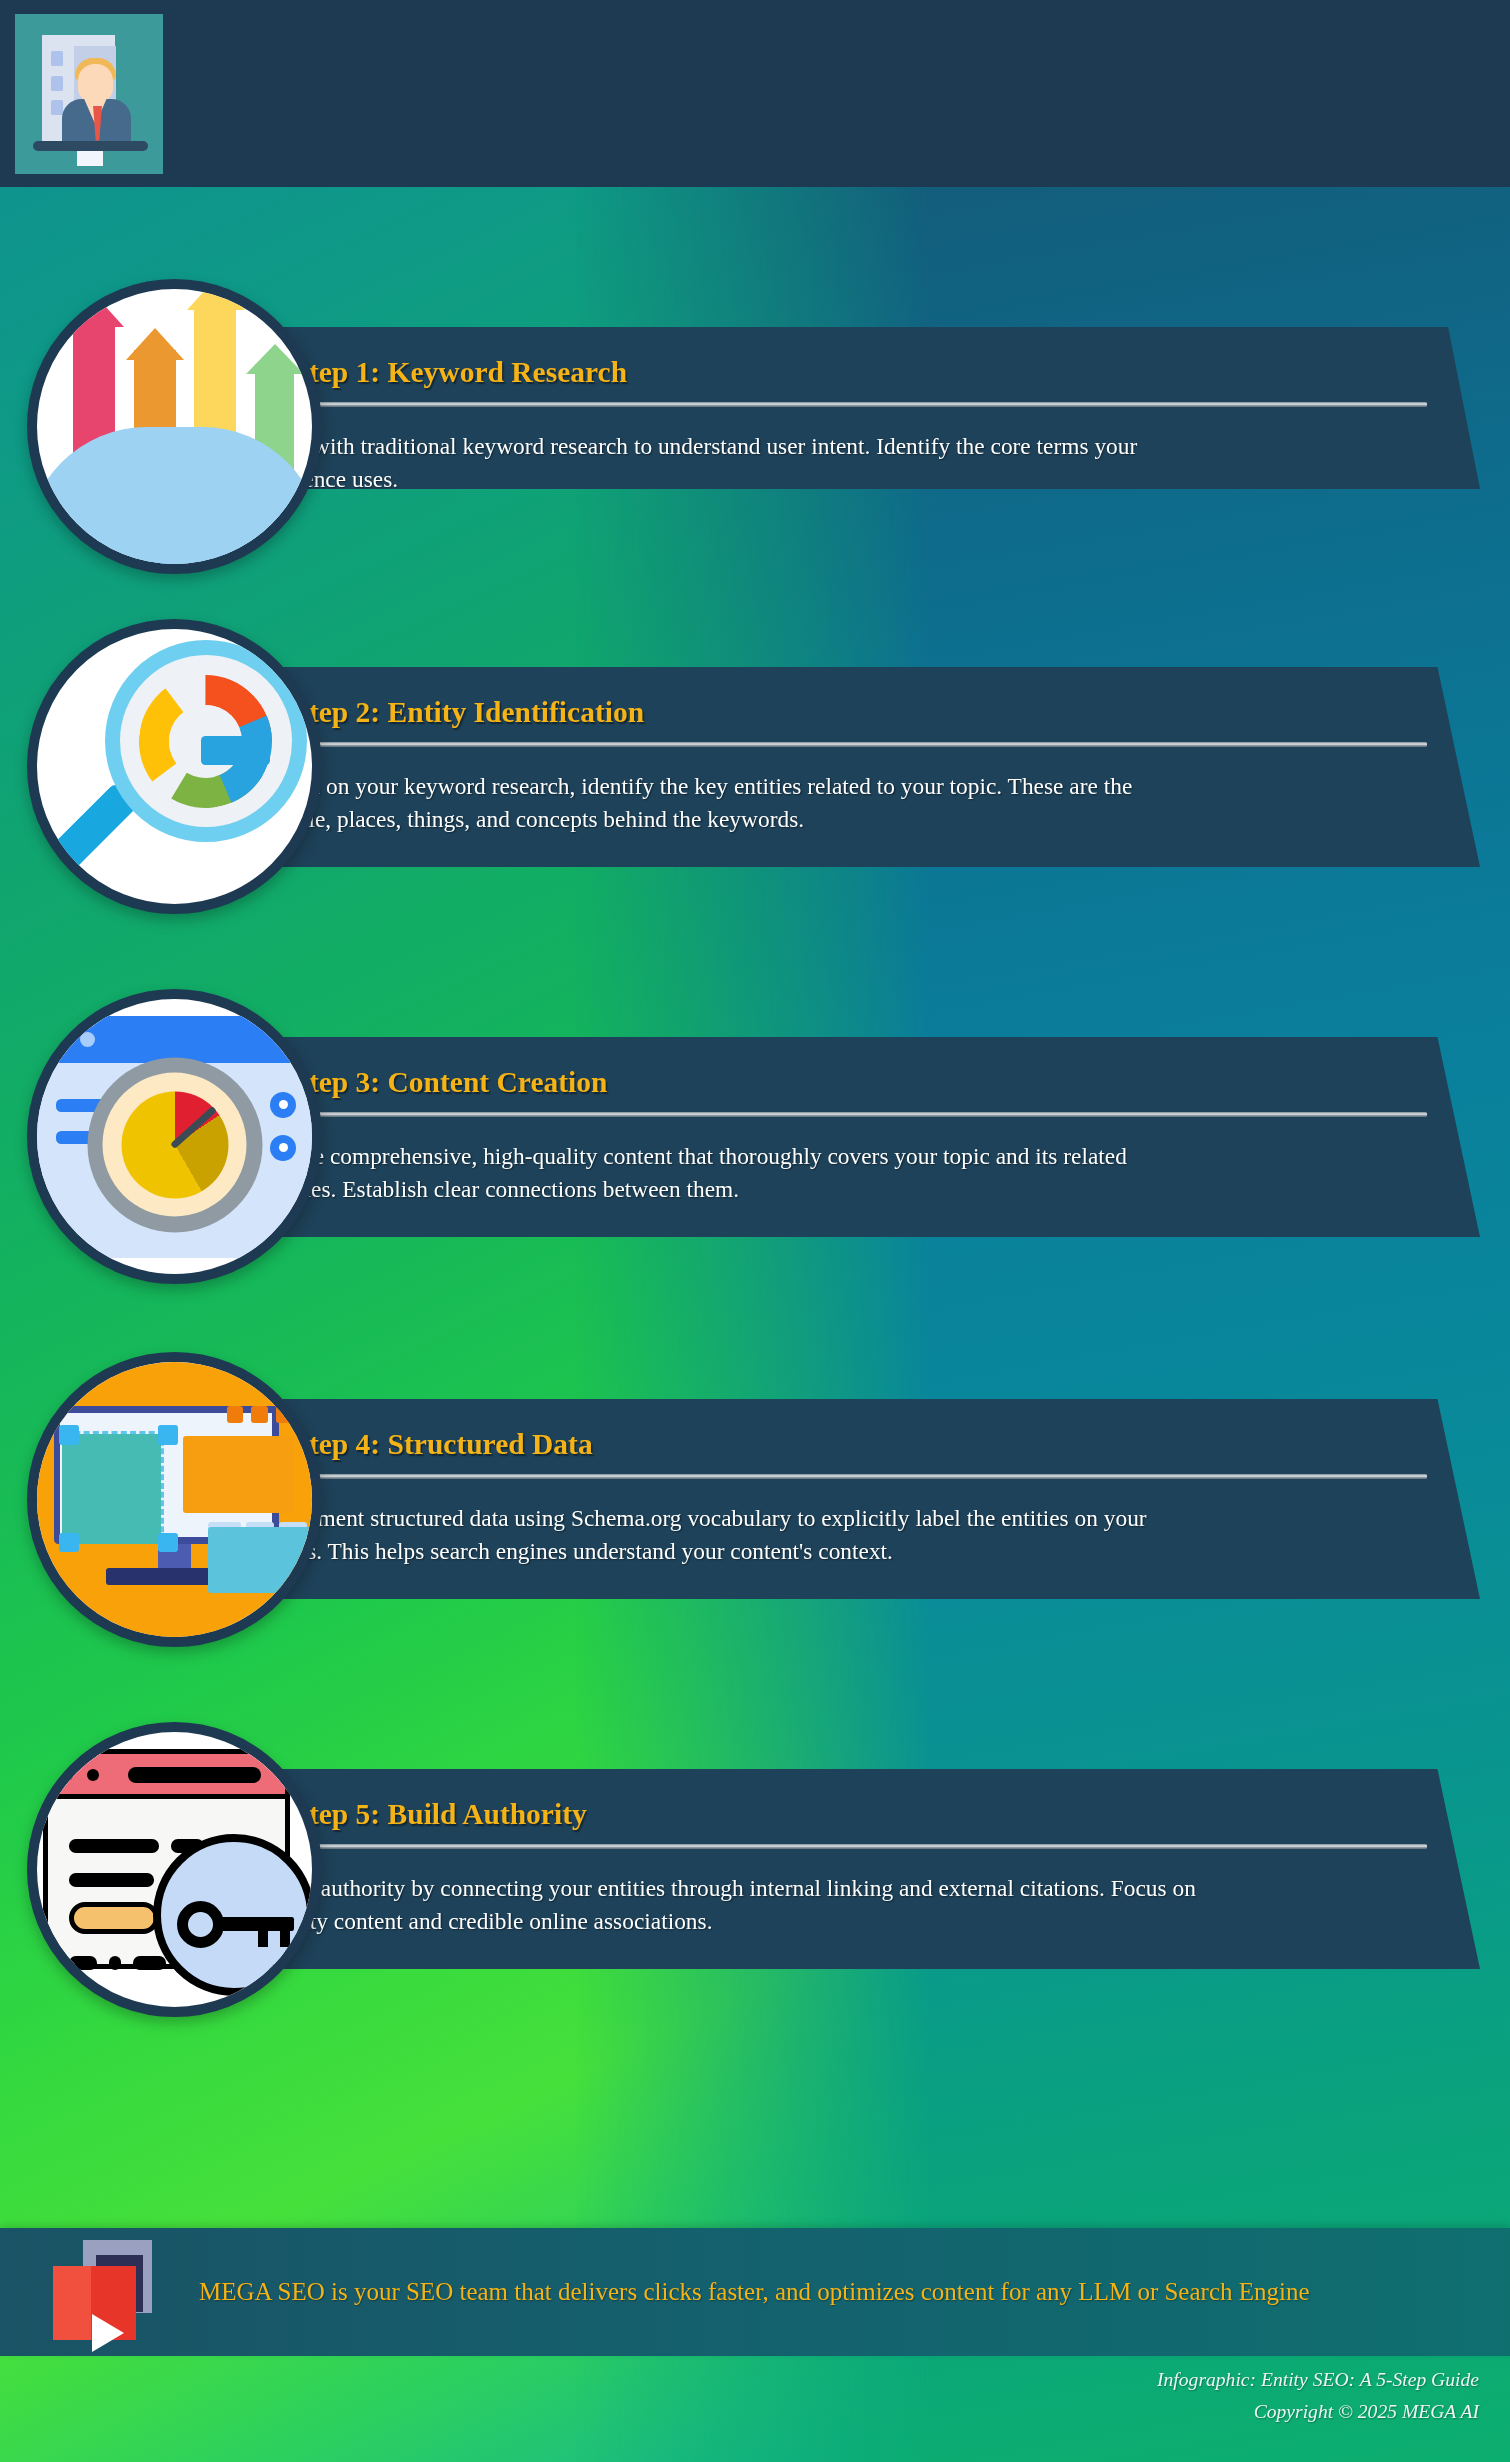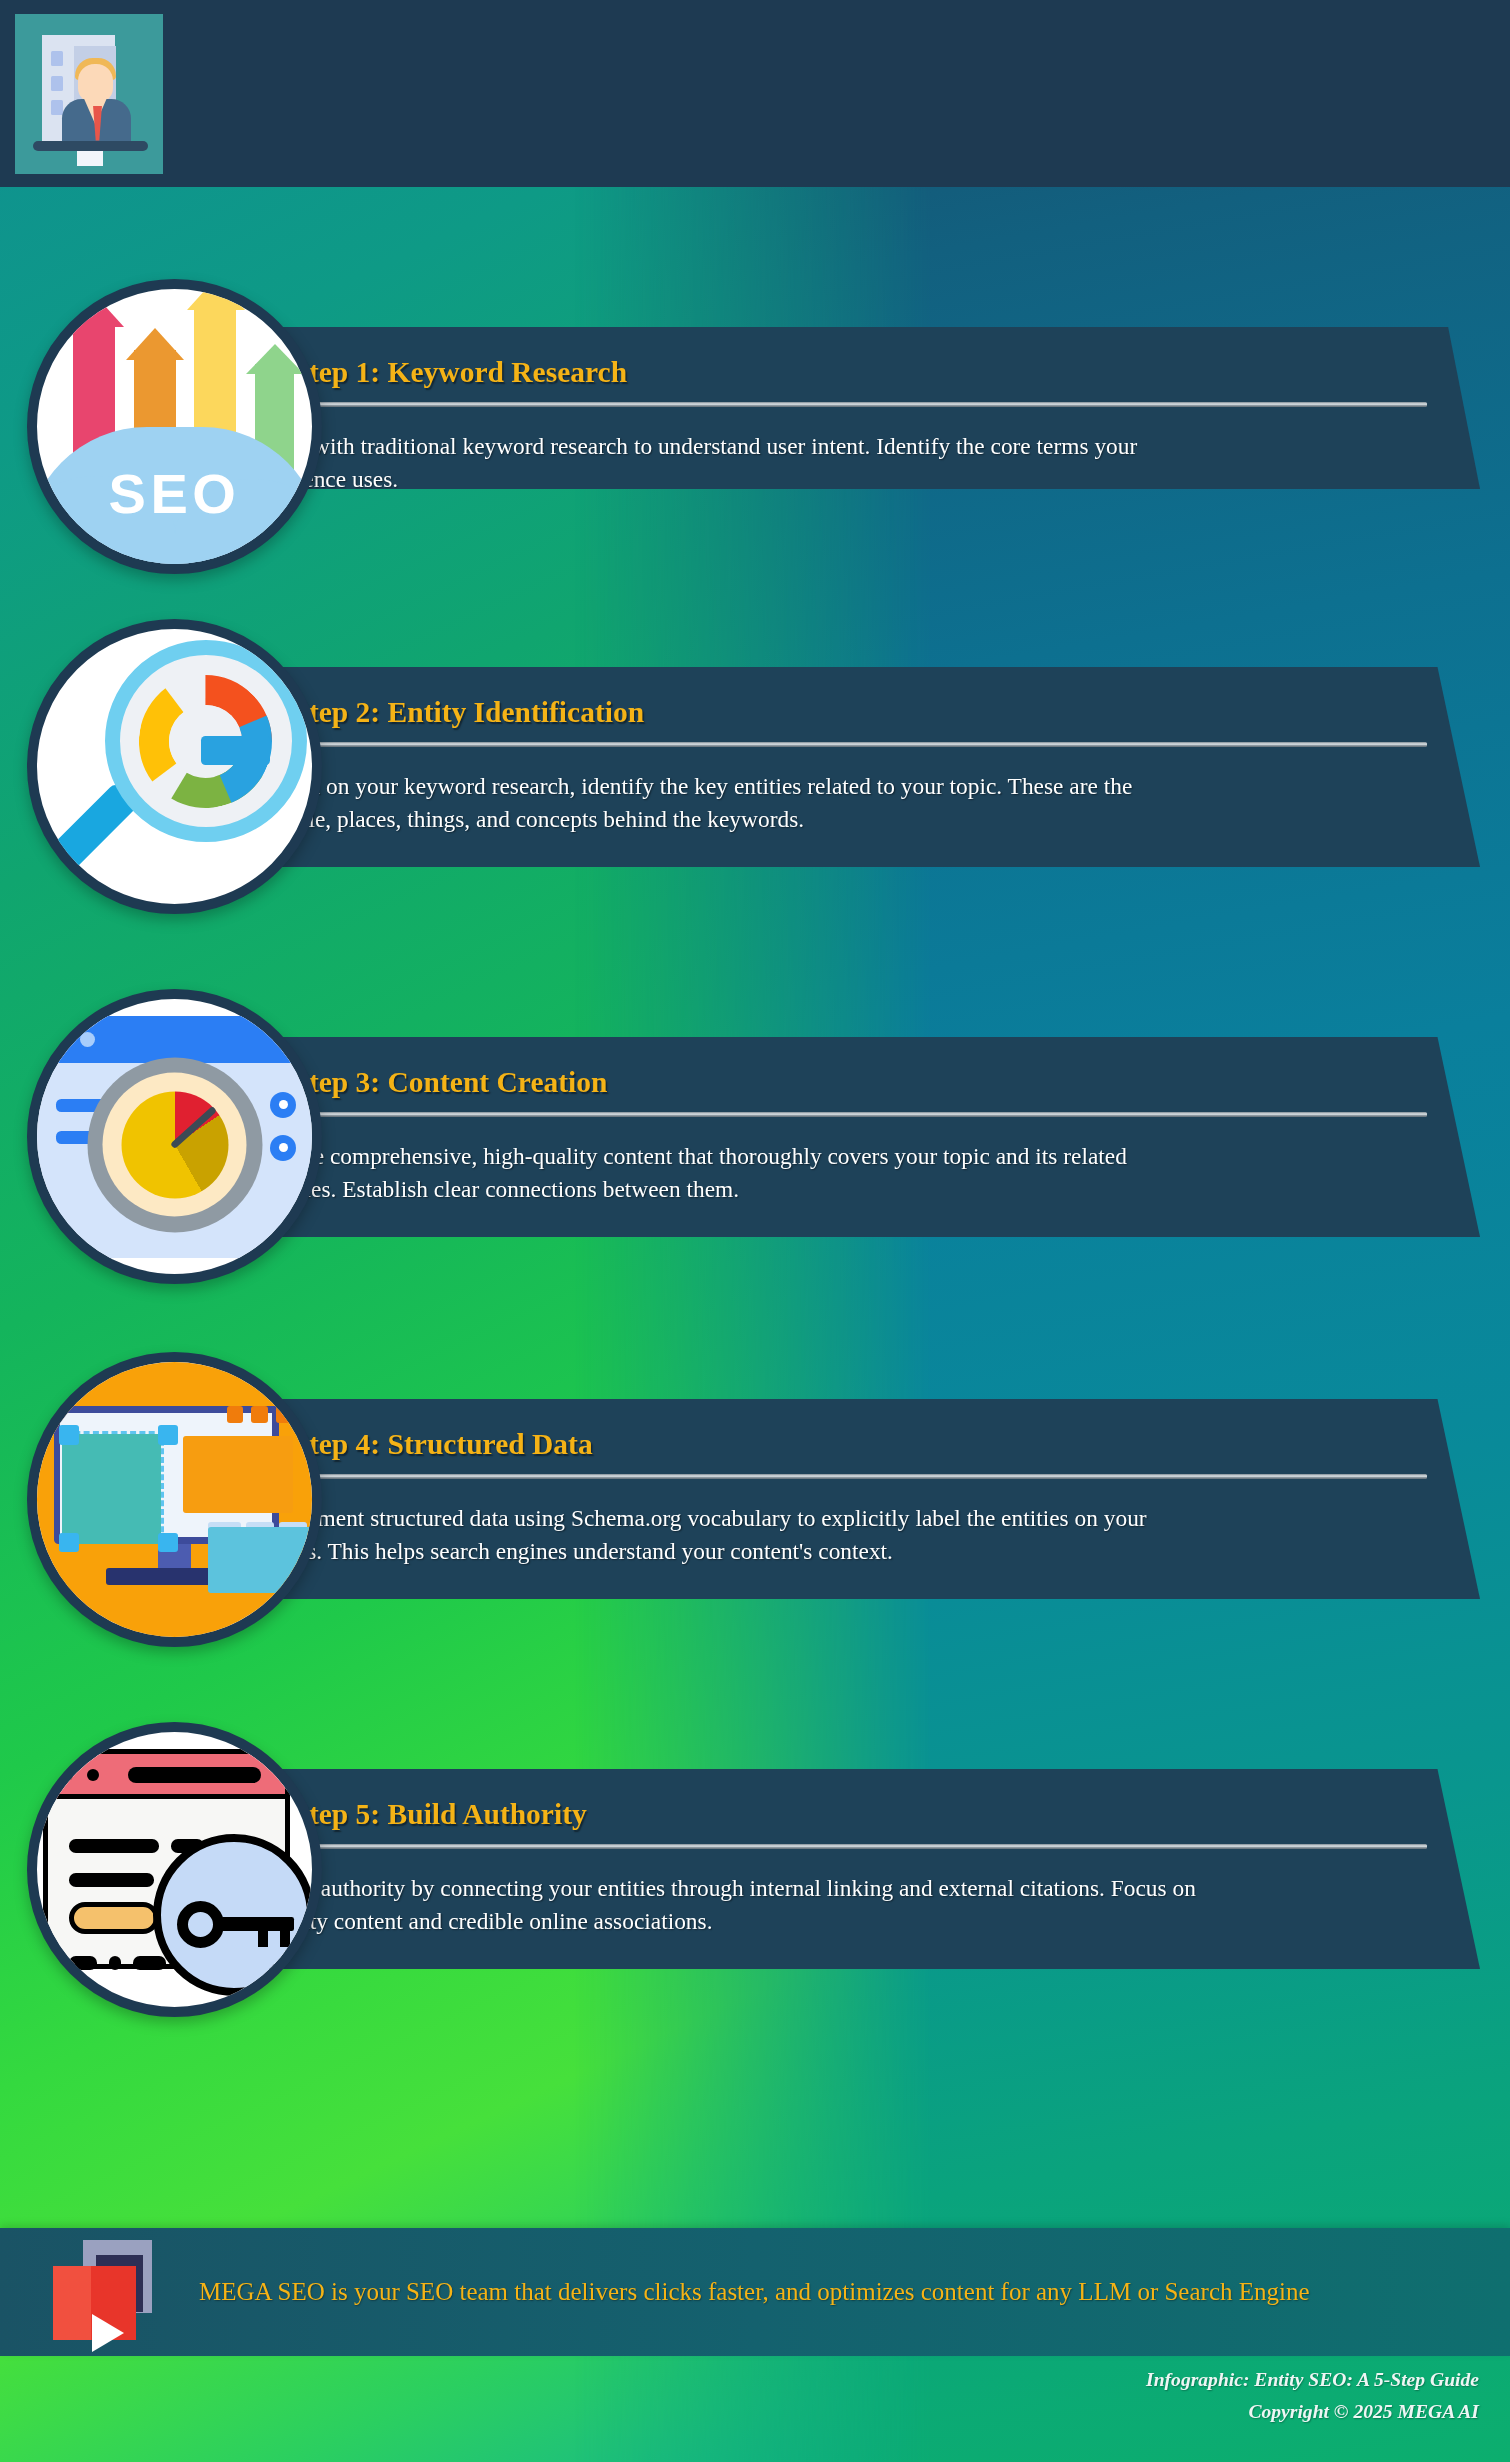--- a/index.html
+++ b/index.html
@@ -274,21 +274,21 @@
     border-left:32px solid #ffffff; border-top:19.6px solid transparent; border-bottom:19.6px solid transparent;
   }
   .footer-text {
     color:#f5b316; font-size:25px; line-height:1.45; margin-left:29px;
     max-width:1329px;
     text-shadow:0.8px 0.8px 1.5px rgba(0,0,0,0.35);
   }
   .credits {
     position:absolute; right:32px; width:906px; text-align:right;
     color:#eef6f4; font-style:italic; font-size:19.6px; line-height:1.62;
-    z-index:25; text-shadow:0.8px 0.8px 1.5px rgba(0,0,0,0.3);font-weight:bold;
+    z-index:25; text-shadow:0.8px 0.8px 1.5px rgba(0,0,0,0.3);
   }
 </style>
 </head>
 <body>
 
 <div class="bg"></div>
 <div class="bg-right"></div>
 
 <div class="header">
   <div class="logo-box">
@@ -337,21 +337,20 @@
         </div>
         <div class="arw" style="left:55%; height:70%;">
           <div class="shaft" style="left:6px;width:42px;height:84%;background:#fcd75c;"></div>
           <div class="head" style="left:-1.5px;top:0;border-bottom:32px solid #fcd75c;"></div>
         </div>
         <div class="arw" style="left:77%; height:46%;">
           <div class="shaft" style="left:6px;width:39px;height:84%;background:#8fd48c;"></div>
           <div class="head" style="left:-3px;top:0;border-bottom:30px solid #8fd48c;"></div>
         </div>
         <div class="cloud"></div>
-        <div class="seo-word">SEO</div>
       </div>
     </div>
   </div>
 
   <div class="step">
     <div class="banner" style="left:151px; top:480px; width:1329px; height:200px;
          clip-path:polygon(0 0, 96.8% 0, 100% 100%, 0 100%);">
       <div class="banner-inner">
         <div class="step-title">
           <span class="step-num">2.</span>

